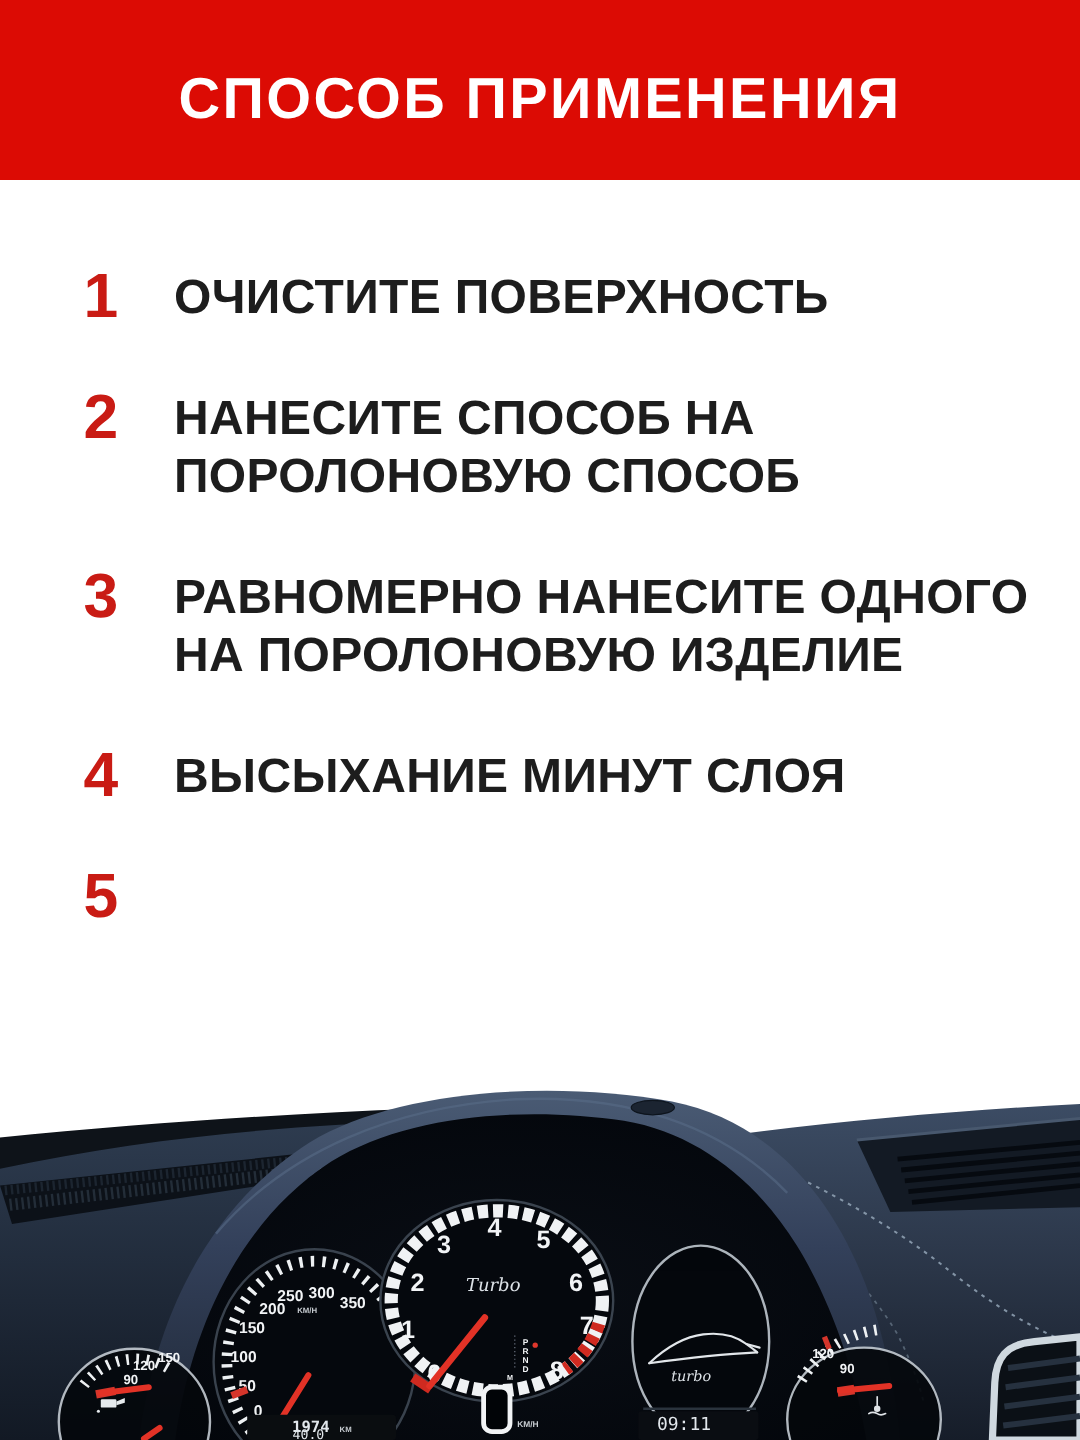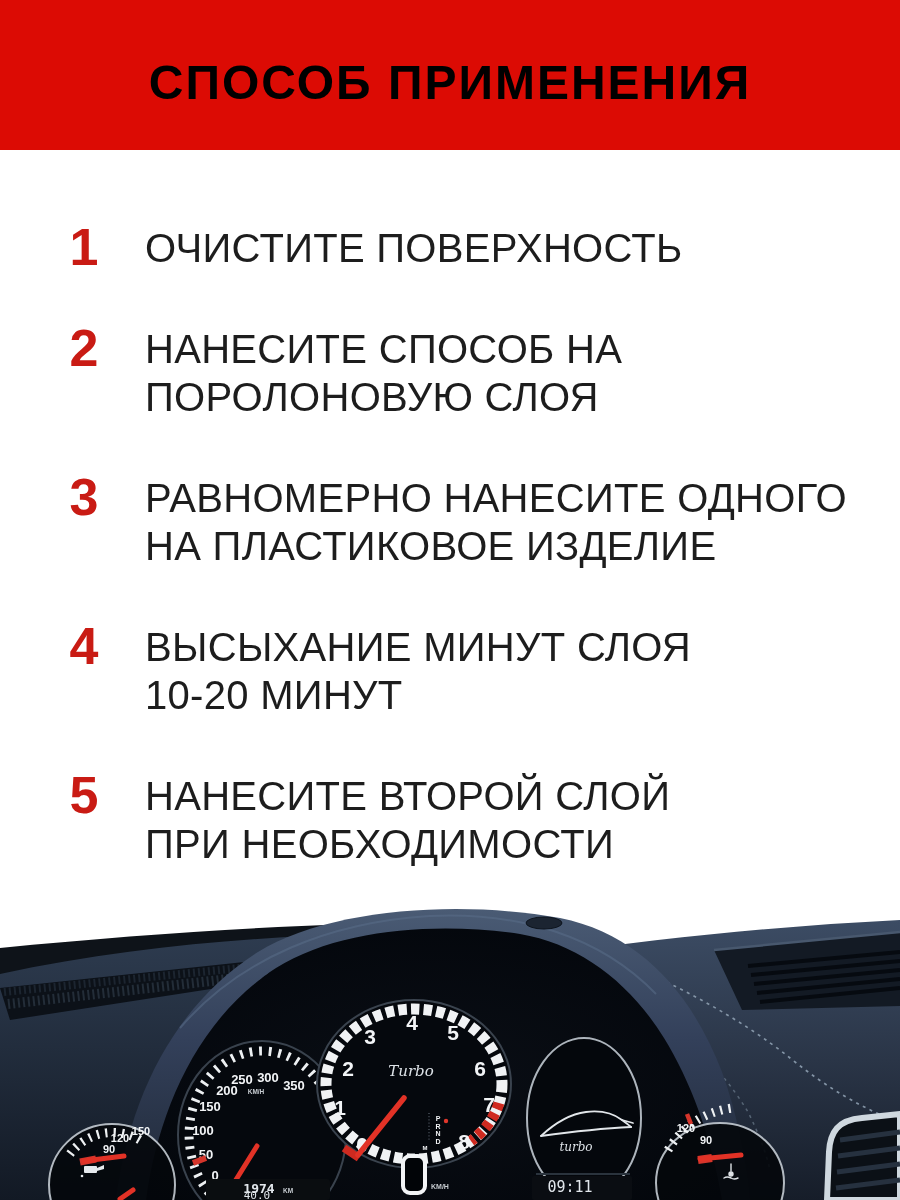--- a/index.html
+++ b/index.html
@@ -7,31 +7,31 @@
   body {
     width:900px; height:1200px; position:relative; overflow:hidden;
     background:#ffffff; font-family:"Liberation Sans", sans-serif;
   }
   .header {
     height:150px; background:#dc0b04;
     display:flex; align-items:center; justify-content:center;
     padding-top:14px;
   }
   .header-title {
-    margin:17px; color:#000000; font-size:48px; font-weight:bold;
+    margin:17px; color:#ffffff; font-size:48px; font-weight:bold;
     letter-spacing:2px; white-space:nowrap;
   }
   .steps { list-style:none; margin:0; padding:74px 30px 0 0; }
   .step { position:relative; padding-left:145px; margin-bottom:53px; }
   .step-num {
     position:absolute; left:56px; top:0; width:56px; text-align:center;
     color:#c91b14; font-size:52px; font-weight:bold; line-height:46px;
   }
   .step-text {
-    font-size:40px; font-weight:normal; color:#1d1d1d;
+    font-size:40px; font-weight:bold; color:#1d1d1d;
     line-height:48px; letter-spacing:0.3px; white-space:nowrap;
   }
   .photo { position:absolute; left:0; top:908px; width:900px; height:292px; }
   .photo svg { display:block; }
   .g-num { font-weight:bold; fill:#f2f4f6; text-anchor:middle; }
   .g-small { fill:#c7ccd1; font-weight:bold; }
   .mono { font-family:"DejaVu Sans Mono", monospace; fill:#e2e7ec; }
   .script { font-family:"DejaVu Serif", serif; font-style:italic; fill:#dde2e7; text-anchor:middle; }
 </style>
 </head>
@@ -45,43 +45,38 @@
   <li class="step">
     <span class="step-num">1</span>
     <div class="step-text">
       <div>ОЧИСТИТЕ ПОВЕРХНОСТЬ</div>
     </div>
   </li>
   <li class="step">
     <span class="step-num">2</span>
     <div class="step-text">
       <div>НАНЕСИТЕ СПОСОБ НА</div>
-      <div>ПОРОЛОНОВУЮ СЛОЯ</div>
+      <div>ПОРОЛОНОВУЮ СПОСОБ</div>
     </div>
   </li>
   <li class="step">
     <span class="step-num">3</span>
     <div class="step-text">
       <div>РАВНОМЕРНО НАНЕСИТЕ ОДНОГО</div>
-      <div>НА ПЛАСТИКОВОЕ ИЗДЕЛИЕ</div>
+      <div>НА ПОРОЛОНОВУЮ ИЗДЕЛИЕ</div>
     </div>
   </li>
   <li class="step">
     <span class="step-num">4</span>
     <div class="step-text">
       <div>ВЫСЫХАНИЕ МИНУТ СЛОЯ</div>
-      <div>10-20 МИНУТ</div>
     </div>
   </li>
   <li class="step">
     <span class="step-num">5</span>
-    <div class="step-text">
-      <div>НАНЕСИТЕ ВТОРОЙ СЛОЙ</div>
-      <div>ПРИ НЕОБХОДИМОСТИ</div>
-    </div>
   </li>
 </ol>
 
 <div class="photo">
 <svg width="900" height="292" viewBox="0 0 900 292" xmlns="http://www.w3.org/2000/svg">
   <defs>
     <linearGradient id="dashR" x1="0" y1="0" x2="0" y2="1">
       <stop offset="0" stop-color="#3c4c64"></stop>
           <stop offset="0.5" stop-color="#2a3547"></stop>
           <stop offset="1" stop-color="#161d29"></stop>

